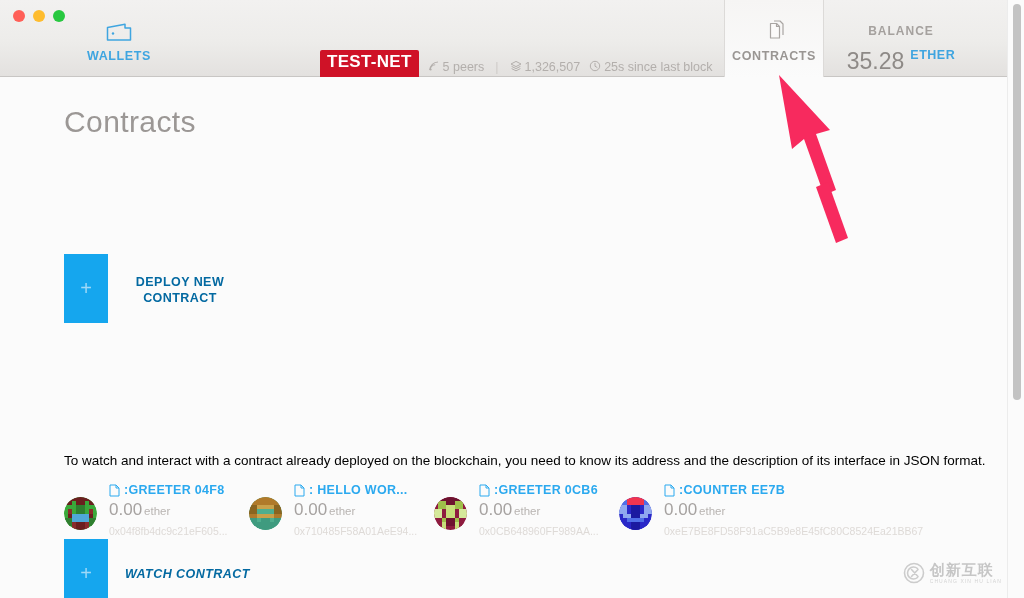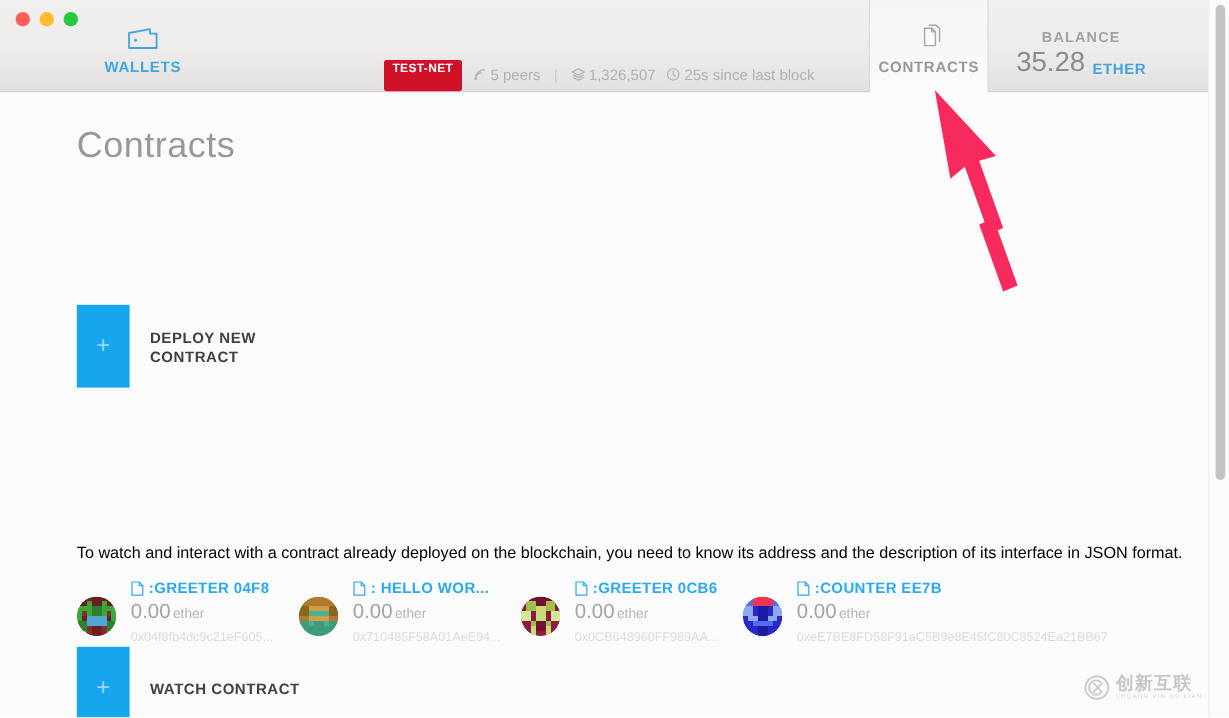--- a/index.html
+++ b/index.html
@@ -113,21 +113,21 @@
     display: flex;
     align-items: center;
     gap: 9px;
     font-size: 12.5px;
     color: #b3afac;
     white-space: nowrap;
   }
   .testnet-badge {
     background: #cf1227;
     color: #fff;
-    font-size: 10px;
+    font-size: 17px;
     font-weight: bold;
     letter-spacing: 0.3px;
     padding: 3px 7px 13px 7px;
     border-radius: 2px;
     line-height: 1;
   }
   .status-item {
     display: flex;
     align-items: flex-start;
     gap: 3px;
@@ -145,23 +145,23 @@
     text-align: center;
     width: 140px;
   }
   .balance-label {
     font-size: 12px;
     font-weight: bold;
     letter-spacing: 1px;
     color: #a5a19e;
   }
   .balance-row {
-    margin-top: 0;
-    display: flex;
-    align-items: flex-end;
+    margin-top: 10px;
+    display: flex;
+    align-items: flex-start;
     justify-content: center;
     gap: 6px;
   }
   .balance-value {
     font-size: 23px;
     color: #8e8a87;
     font-weight: 300;
   }
   .balance-unit {
     font-size: 12.5px;
@@ -207,26 +207,27 @@
     justify-content: center;
     flex: none;
   }
   .addcard .addcard-label {
     margin-left: 17px;
     margin-top: 20px;
     font-size: 12.5px;
     font-weight: bold;
     letter-spacing: 0.45px;
     line-height: 16px;
-    color: #404040;
+    color: #0369a1;
     max-width: 110px;
+    text-align: center;
   }
   #deploy-new-contract { left: 64px; top: 177px; }
   #watch-contract      { left: 64px; top: 462px; }
-  #watch-contract .addcard-label { margin-top: 27px; max-width: 180px; }
+  #watch-contract .addcard-label { margin-top: 27px; max-width: 180px; font-style: italic; }
 
   
   .section-badge {
     position: absolute;
     left: 64px;
     top: 294px;
     background: #8b8581;
     color: #ffffff;
     font-size: 12px;
     font-weight: bold;

